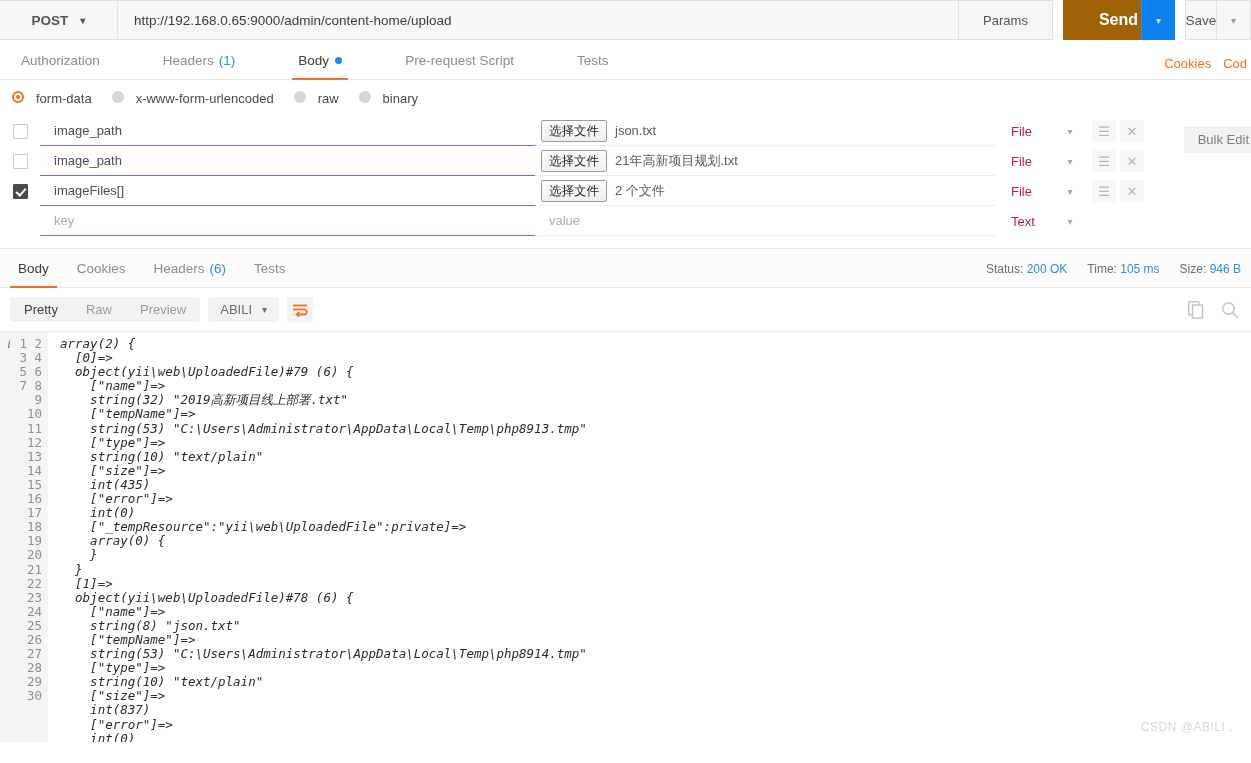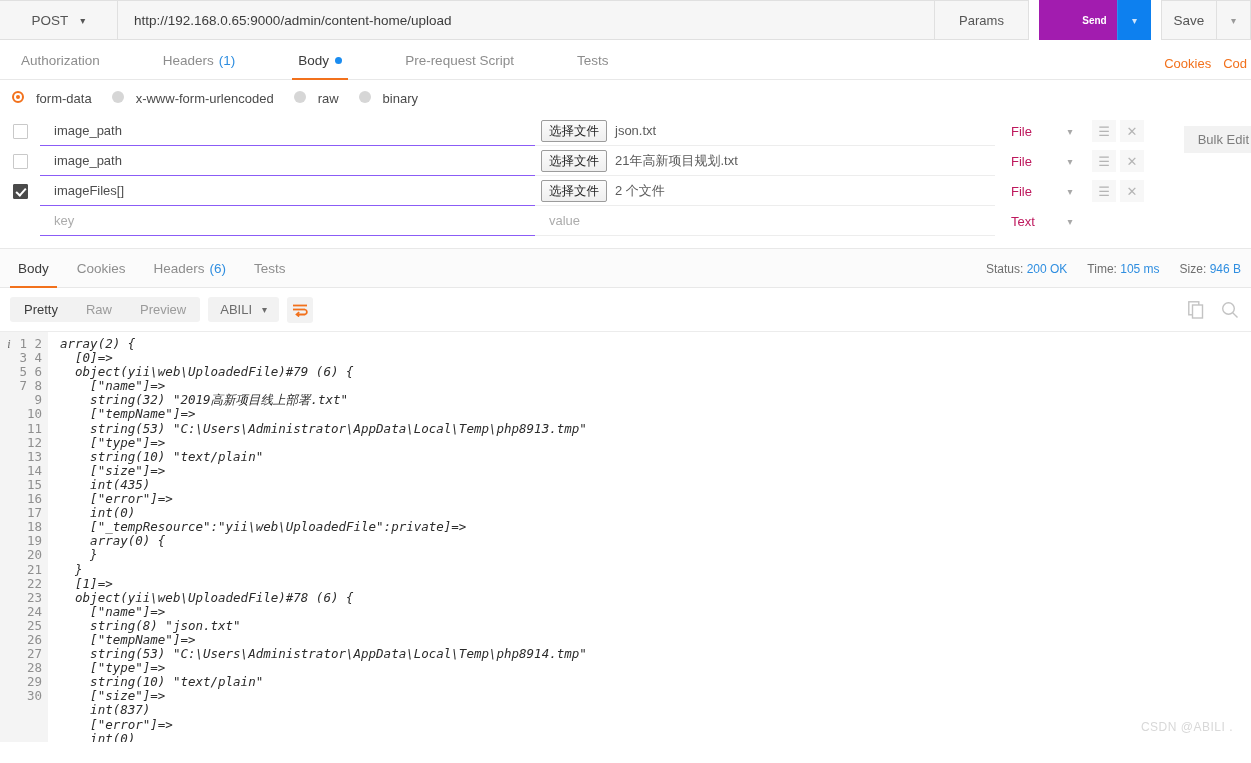--- a/index.html
+++ b/index.html
@@ -25,20 +25,21 @@
     border: 1px solid #e0e0e0;
     border-left: none;
     background: #f6f6f6;
     display: flex;
     align-items: center;
     justify-content: center;
     gap: 12px;
     color: #555;
     font-size: 13.5px;
     cursor: pointer;
+    font-weight: bold;
   }
   .url-box {
     flex: 1;
     border: 1px solid #e0e0e0;
     border-left: none;
     background: #f6f6f6;
     display: flex;
     align-items: center;
     padding-left: 16px;
     color: #3d3d3d;
@@ -49,39 +50,39 @@
     border: 1px solid #e0e0e0;
     border-left: none;
     background: #f6f6f6;
     display: flex; align-items: center; justify-content: center;
     color: #555;
     cursor: pointer;
   }
   .send-group { display: flex; margin-left: 10px; }
   .send-btn {
     width: 78px;
-    background: #a21caf;
+    background: #a16207;
     color: #fff;
     font-weight: bold;
     display: flex; align-items: center; justify-content: center;
     cursor: pointer;
-    font-size: 10px;
+    font-size: 16px;
     padding-left: 33px;
   }
   .send-caret {
     width: 34px;
     background: #0d80ef;
     color: #cfe4fb;
     display: flex; align-items: center; justify-content: center;
     border-left: 1px solid #2a90f2;
     cursor: pointer;
   }
   .save-group { display: flex; margin-left: 10px; }
   .save-btn {
-    width: 56px;
+    width: 32px;
     border: 1px solid #e0e0e0;
     background: #f6f6f6;
     color: #555;
     display: flex; align-items: center; justify-content: center;
     cursor: pointer;
     font-size: 13.5px;
   }
   .save-caret {
     width: 34px;
     border: 1px solid #e0e0e0;

